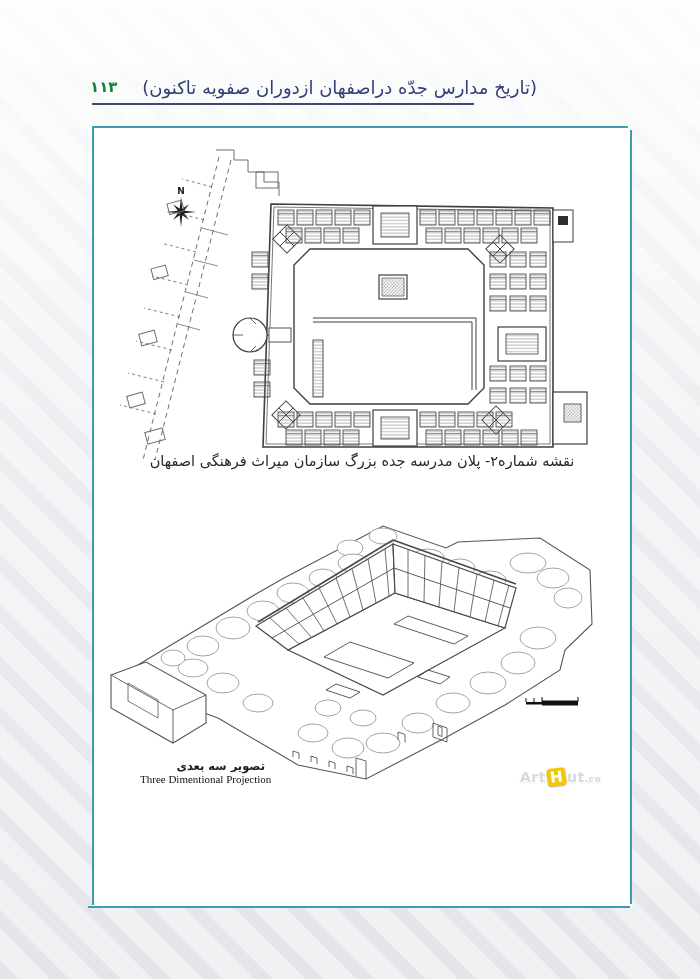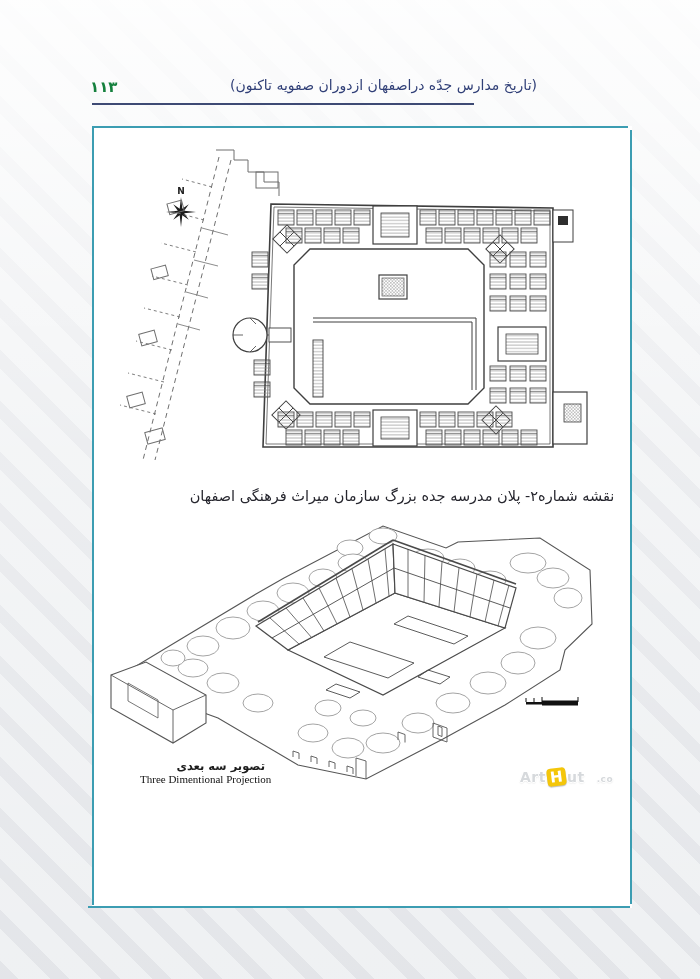--- a/index.html
+++ b/index.html
@@ -6,44 +6,44 @@
   body{
     width:700px;height:979px;position:relative;overflow:hidden;
     font-family:"DejaVu Sans",sans-serif;
     background-image:
       linear-gradient(to bottom, rgba(255,255,255,.92) 0%, rgba(255,255,255,.75) 14%, rgba(255,255,255,.35) 45%, rgba(255,255,255,.05) 100%),
       repeating-linear-gradient(45deg, #e2e4e8 0 13px, #eef0f2 13px 36px);
   }
   #page{position:absolute;inset:0;}
   
   .page-number{position:absolute;left:90px;top:78px;font-size:15px;font-weight:bold;color:#15803d;letter-spacing:1px;}
-  .header-title{position:absolute;top:77px;right:163px;font-size:14px;color:#303f77;direction:rtl;white-space:nowrap;}
+  .header-title{position:absolute;top:77px;right:163px;font-size:18px;color:#303f77;direction:rtl;white-space:nowrap;}
   .header-rule{position:absolute;left:92px;top:103px;width:382px;height:2px;background:#3e4a74;}
   
   .content-box{position:absolute;left:92px;top:126px;width:540px;height:782px;background:#ffffff;}
   .frame-line{position:absolute;background:#3c9db2;}
   .fl-top{left:0;right:4px;top:0;height:2px;}
   .fl-left{left:0;top:2px;bottom:3px;width:2px;}
   .fl-right{right:0;top:4px;bottom:4px;width:2px;}
   .fl-bottom{left:-4px;right:2px;bottom:0;height:2px;}
   .fig-svg{position:absolute;}
   .caption{position:absolute;left:0;width:100%;text-align:center;direction:rtl;font-size:14.5px;color:#26262e;}
-  .caption-1{top:362px;padding-left:40px;}
+  .caption-1{top:327px;}
   .caption-2{top:711px;}
   
   .proj-labels{position:absolute;left:48px;top:633px;width:125px;line-height:1.25;}
   .proj-label-fa{font-size:11.5px;font-weight:bold;color:#1c1c1c;text-align:right;direction:rtl;}
   .proj-label-en{font-size:11px;color:#111;font-family:"Liberation Serif",serif;white-space:nowrap;}
   
   .watermark{position:absolute;left:428px;top:642px;font-weight:800;font-size:14px;color:#d6d9dc;
     text-shadow:0 1px 0 #ffffff,0 -1px 0 #ffffff,1px 0 0 #ffffff,-1px 0 0 #ffffff,0 1px 2px rgba(0,0,0,.18);
     letter-spacing:.5px;white-space:nowrap;}
   .wm-h{display:inline-block;background:#f4c60a;color:#fff;border-radius:4px;padding:0 3px;margin:0 1px;
     font-size:15px;transform:rotate(-7deg);text-shadow:none;box-shadow:0 1px 1px rgba(0,0,0,.25);}
-  .wm-suffix{font-size:9px;margin-left:12px;}
+  .wm-suffix{font-size:9px;}
   svg text{font-family:"DejaVu Sans",sans-serif;}
 </style>
 </head>
 <body>
 
 <div id="page">
 
   <div class="page-number">۱۱۳</div>
   <div class="header-title">(تاریخ مدارس جدّه دراصفهان ازدوران صفویه تاکنون)</div>
   <div class="header-rule"></div>

